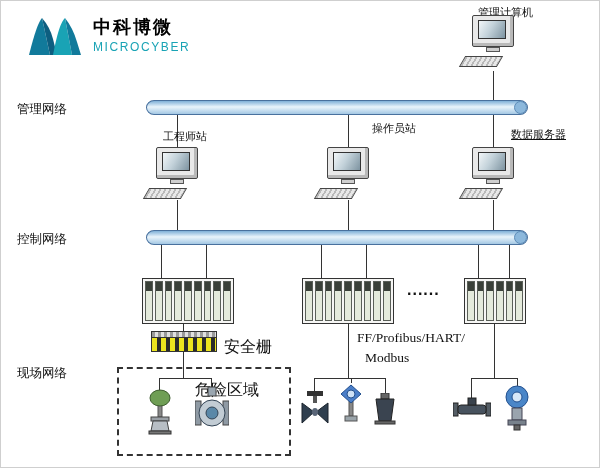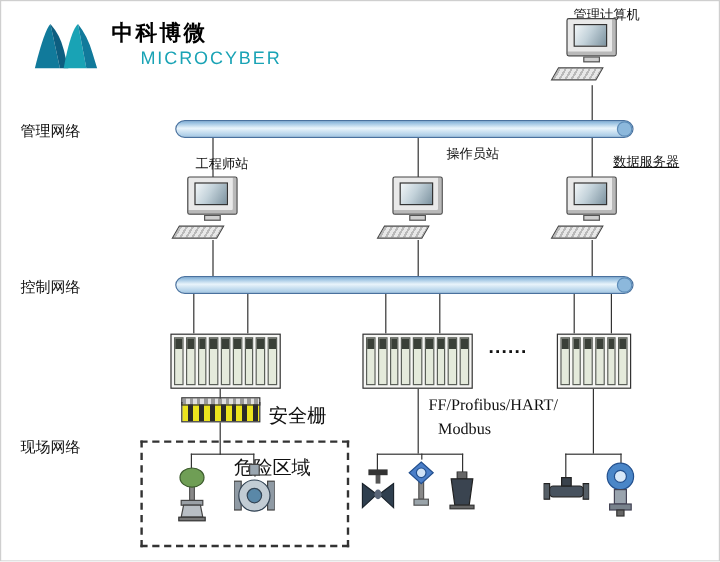--- a/index.html
+++ b/index.html
@@ -8,23 +8,23 @@
             border:1px solid #cfcfcf; overflow:hidden; }
 
   .abs  { position:absolute; }
   .line { position:absolute; background:#333; }
 
   .label { position:absolute; font-size:16px; color:#111; white-space:nowrap; }
   .label.small { font-size:11px; }
   .label.serif { font-family:"Liberation Serif", serif; font-size:13.5px; }
 
   
-  .logo { position:absolute; left:26px; top:14px; display:flex; align-items:flex-end; gap:8px; }
+  .logo { position:absolute; left:26px; top:14px; display:flex; align-items:flex-start; gap:8px; }
   .logo-title   { font-size:18px; font-weight:bold; color:#000; letter-spacing:2px; }
-  .logo-sub     { font-size:15px; color:#19a3b5; letter-spacing:1.6px; margin-top:1px;margin-left:24px; }
+  .logo-sub     { font-size:12px; color:#19a3b5; letter-spacing:1.6px; margin-top:1px; }
 
   
   .bus { position:absolute; height:15px; border:1px solid #49719e; border-radius:8px/50%;
          background:linear-gradient(180deg,#7fb0d8 0%,#e9f4fb 45%,#a4c8e4 100%); }
   .bus::after { content:""; position:absolute; right:0; top:0; bottom:0; width:11px;
                 border-radius:50%; background:#8cb8dc; border:1px solid #5d8cb8; }
 
   
   .computer { position:absolute; width:58px; height:54px; }
   .monitor  { position:absolute; left:12px; top:0; width:42px; height:32px;

